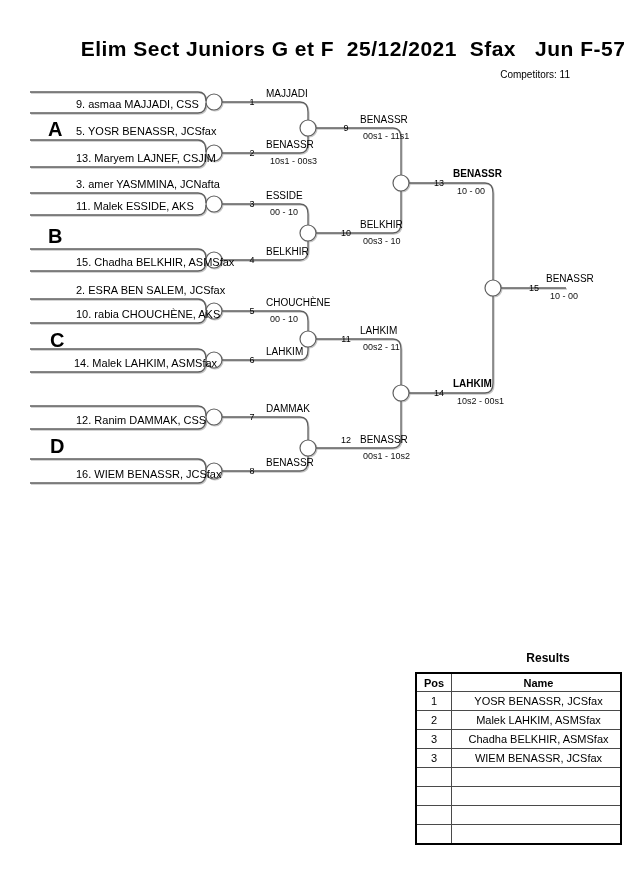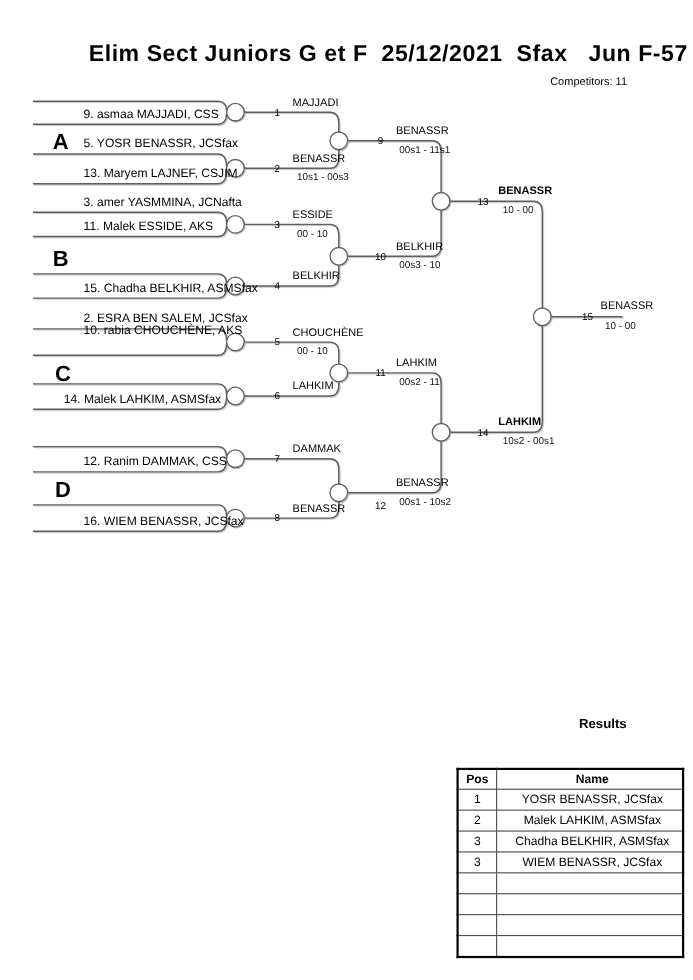--- a/index.html
+++ b/index.html
@@ -11,21 +11,21 @@
   .title { top:38px; left:0; width:630px; text-align:center; font-size:21px; font-weight:bold; letter-spacing:0.5px; }
   .competitors { top:70px; right:60px; font-size:10px; }
   .sec { font-size:20px; font-weight:bold; }
   .pl { font-size:11px; }
   .wl { font-size:10px; }
   .wl.bold { font-weight:bold; }
   .sc { font-size:9px; color:#111; }
   .mn { font-size:9px; width:16px; text-align:center; }
   svg.lines { position:absolute; top:0; left:0; filter:drop-shadow(1px 1px 0px #c6c6c6); }
   .results-title { top:652px; left:415px; width:190px; text-align:center; font-size:12px; font-weight:bold; }
-  table.results { position:absolute; left:415px; top:698px; border-collapse:collapse; table-layout:fixed; border:2px solid #000; background:#fff; }
+  table.results { position:absolute; left:415px; top:672px; border-collapse:collapse; table-layout:fixed; border:2px solid #000; background:#fff; }
   table.results td { border:1px solid #4a4a4a; font-size:11px; height:18px; padding:0 3px; overflow:hidden; }
   table.results td.pos { width:28px; text-align:center; }
   table.results td.name { width:157px; text-align:center; padding-left:8px; }
   table.results tr.hdr td { font-weight:bold; text-align:center; height:17px; }
 </style>
 </head>
 <body>
 
 <div class="page">
 
@@ -95,37 +95,37 @@
   <div class="abs sec" style="left:12px; top:330px;">C</div>
   <div class="abs sec" style="left:12px; top:436px;">D</div>
 
   <div class="abs pl" style="left:38px; top:99px;">9. asmaa MAJJADI, CSS</div>
   <div class="abs pl" style="left:38px; top:126px;">5. YOSR BENASSR, JCSfax</div>
   <div class="abs pl" style="left:38px; top:153px;">13. Maryem LAJNEF, CSJIM</div>
   <div class="abs pl" style="left:38px; top:179px;">3. amer YASMMINA, JCNafta</div>
   <div class="abs pl" style="left:38px; top:201px;">11. Malek ESSIDE, AKS</div>
   <div class="abs pl" style="left:38px; top:257px;">15. Chadha BELKHIR, ASMSfax</div>
   <div class="abs pl" style="left:38px; top:285px;text-align:right;">2. ESRA BEN SALEM, JCSfax</div>
-  <div class="abs pl" style="left:38px; top:296px;text-align:right;">10. rabia CHOUCHÈNE, AKS</div>
-  <div class="abs pl" style="left:20px; top:358px;">14. Malek LAHKIM, ASMSfax</div>
+  <div class="abs pl" style="left:38px; top:309px;text-align:right;">10. rabia CHOUCHÈNE, AKS</div>
+  <div class="abs pl" style="left:36px; top:358px;">14. Malek LAHKIM, ASMSfax</div>
   <div class="abs pl" style="left:38px; top:415px;">12. Ranim DAMMAK, CSS</div>
   <div class="abs pl" style="left:38px; top:469px;">16. WIEM BENASSR, JCSfax</div>
 
   <div class="abs mn" style="left:206px; top:98px;">1</div>
   <div class="abs mn" style="left:206px; top:149px;">2</div>
   <div class="abs mn" style="left:206px; top:200px;">3</div>
   <div class="abs mn" style="left:206px; top:256px;">4</div>
   <div class="abs mn" style="left:206px; top:307px;">5</div>
   <div class="abs mn" style="left:206px; top:356px;">6</div>
   <div class="abs mn" style="left:206px; top:413px;">7</div>
   <div class="abs mn" style="left:206px; top:467px;">8</div>
   <div class="abs mn" style="left:300px; top:124px;">9</div>
   <div class="abs mn" style="left:300px; top:229px;">10</div>
   <div class="abs mn" style="left:300px; top:335px;">11</div>
-  <div class="abs mn" style="left:300px; top:456px;">12</div>
+  <div class="abs mn" style="left:300px; top:436px;">12</div>
   <div class="abs mn" style="left:393px; top:179px;">13</div>
   <div class="abs mn" style="left:393px; top:389px;">14</div>
   <div class="abs mn" style="left:485px; top:284px;text-align:right;">15</div>
 
   <div class="abs wl" style="left:228px; top:89px;">MAJJADI</div>
   <div class="abs wl" style="left:228px; top:140px;">BENASSR</div>
   <div class="abs wl" style="left:228px; top:191px;">ESSIDE</div>
   <div class="abs wl" style="left:228px; top:247px;">BELKHIR</div>
   <div class="abs wl" style="left:228px; top:298px;">CHOUCHÈNE</div>
   <div class="abs wl" style="left:228px; top:347px;">LAHKIM</div>

